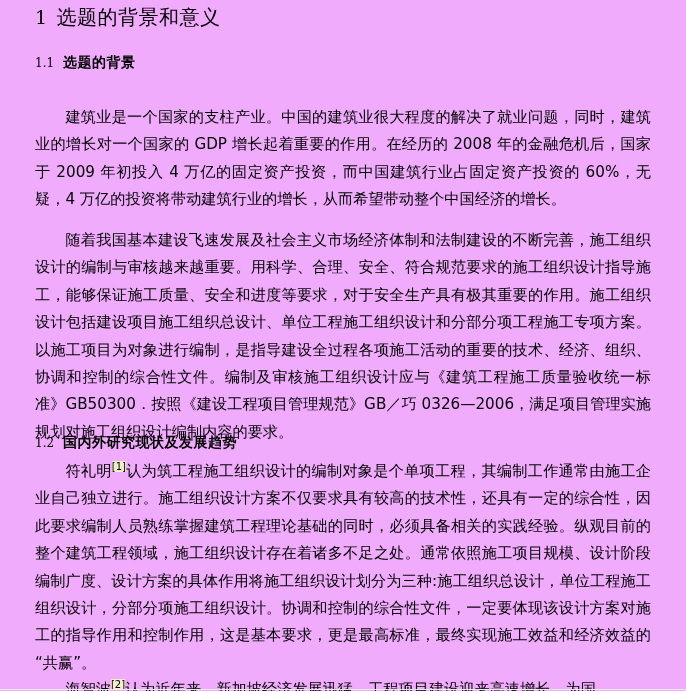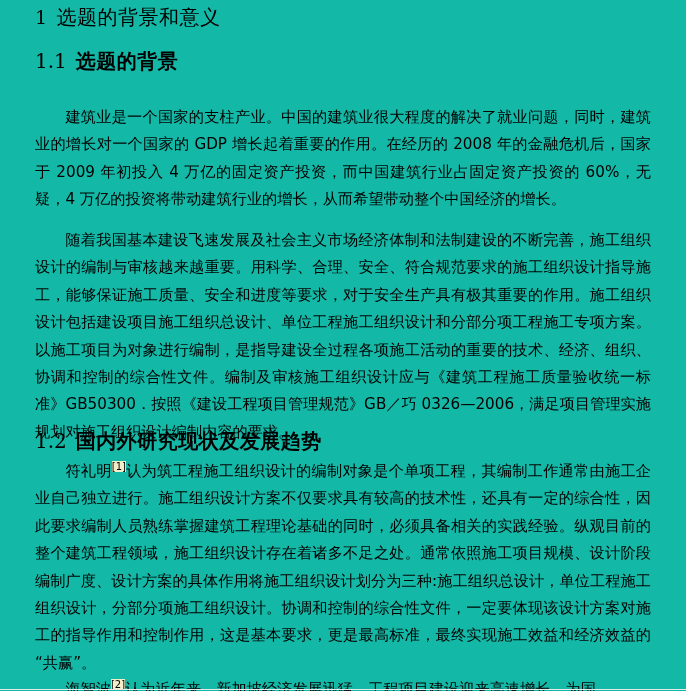--- a/index.html
+++ b/index.html
@@ -16,21 +16,21 @@
     color: #000000;
     position: relative;
   }
 
   .page {
     position: absolute;
     left: 0;
     top: 0;
     width: 686px;
     height: 691px;
-    background: #14b8a6;
+    background: #f0abfc;
     overflow: hidden;
   }
 
   .content {
     position: absolute;
     left: 35px;
     top: 0;
     width: 616px;
   }
 
@@ -59,27 +59,27 @@
     font-size: 18px;
     line-height: 26px;
     font-weight: 700;
     margin: 0;
     padding: 0;
     white-space: nowrap;
   }
   h2.h-level2 .num {
     font-family: "DejaVu Serif", "Liberation Serif", serif;
     font-weight: 400;
-    font-size: 20px;
+    font-size: 12px;
     margin-right: 9px;
     letter-spacing: 0px;
   }
   h2.h-level2 .ttl {
     font-weight: 700;
-    font-size: 20px;
+    font-size: 14px;
     letter-spacing: 0.5px;
   }
 
   #heading-1-1-wrap { position: absolute; left: 0; top: 48px; }
   #heading-1-2-wrap { position: absolute; left: 0; top: 428px; }
 
   
   .para {
     position: absolute;
     left: 0;

